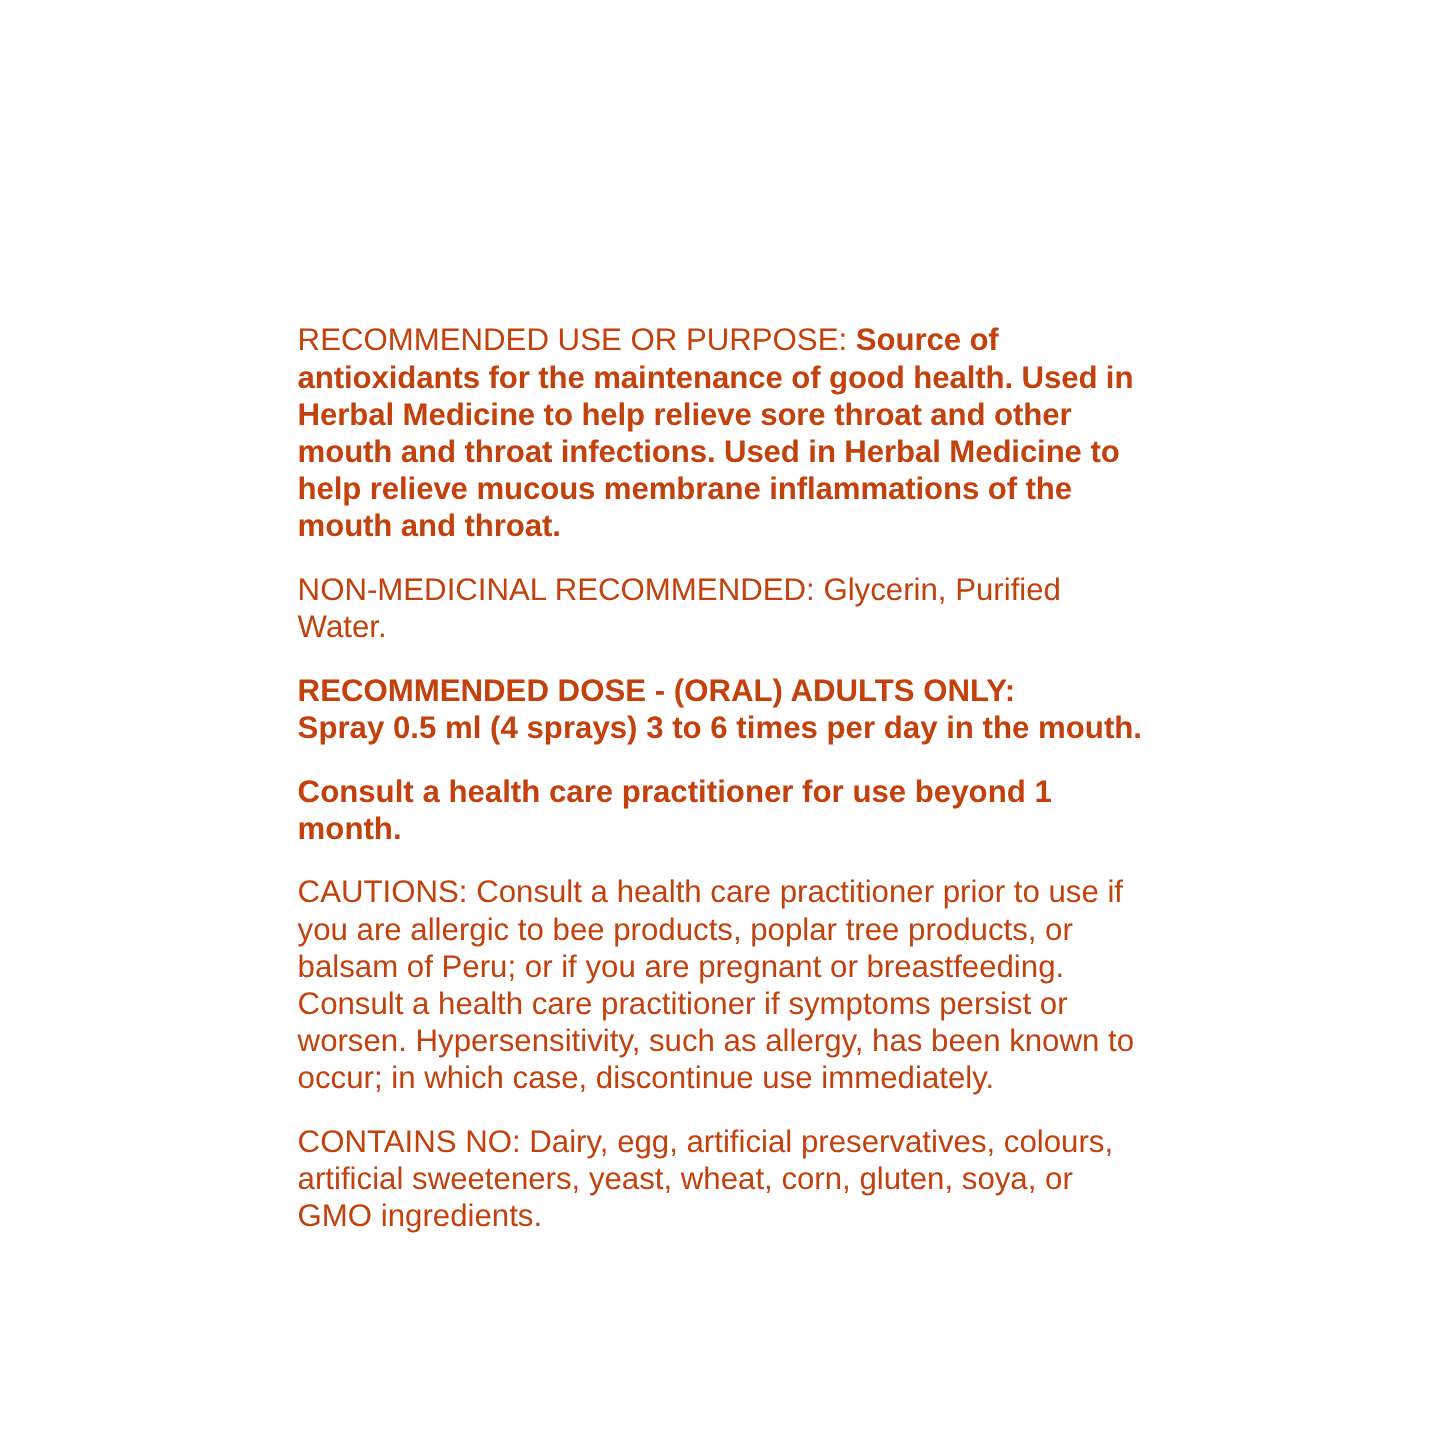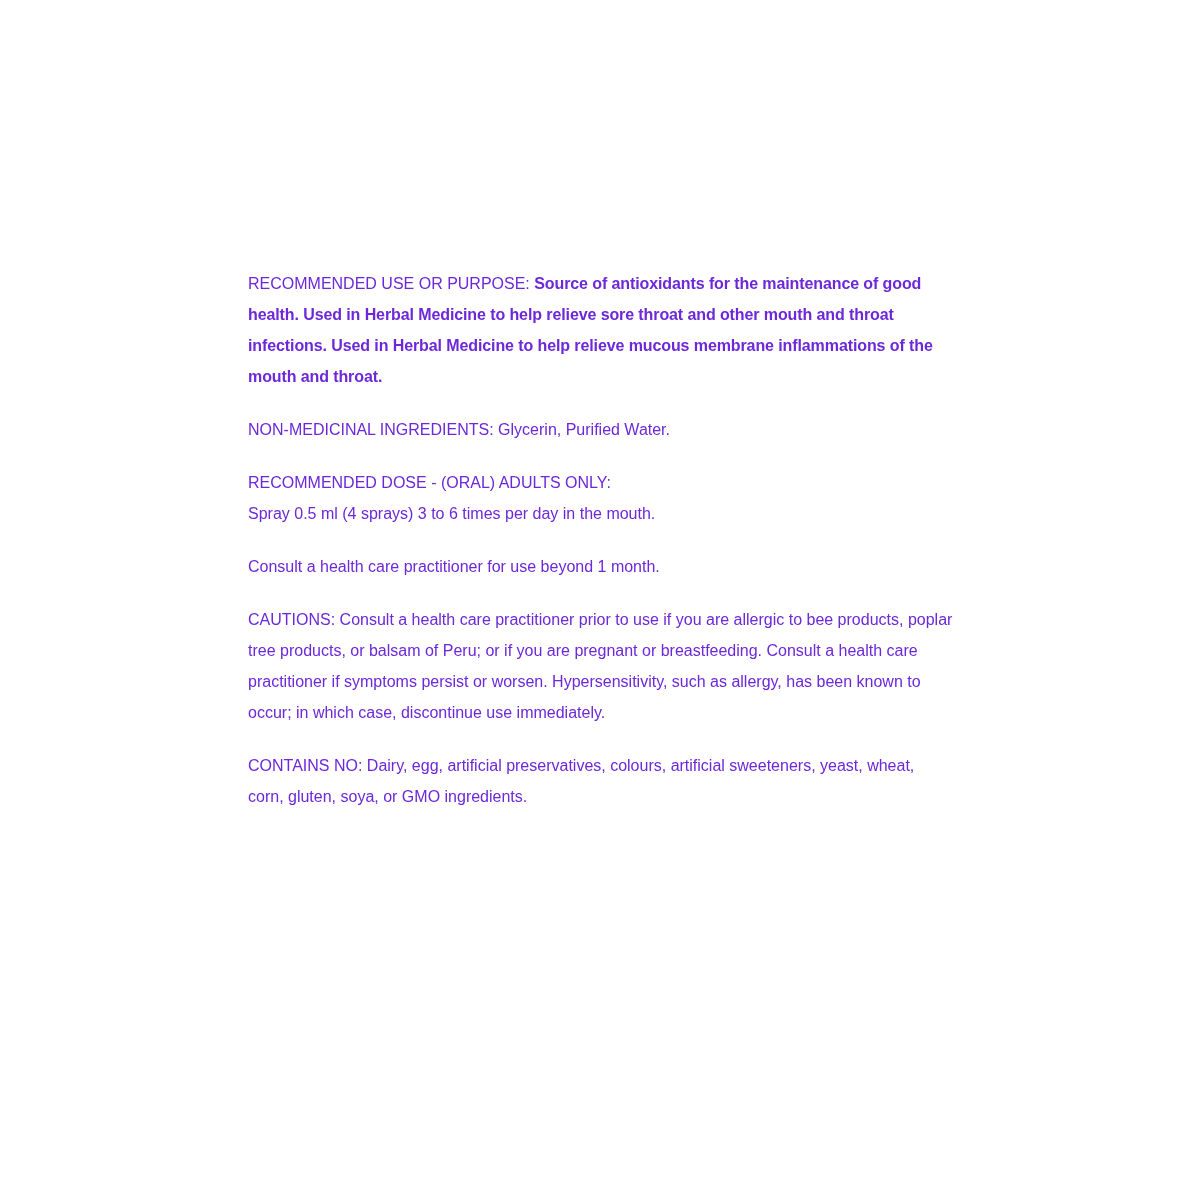--- a/index.html
+++ b/index.html
@@ -15,23 +15,23 @@
     -webkit-font-smoothing: antialiased;
   }
   .label-sheet {
     position: absolute;
     left: 248px;
     top: 268px;
     width: 706px;
   }
   .block {
     margin: 0 0 22px 0;
-    font-size: 16px;
+    font-size: 26px;
     line-height: 31px;
-    color: #6d28d9;
+    color: #c2410c;
     font-weight: 400;
   }
   .block:last-child {
     margin-bottom: 16px;
   }
   .lead {
     font-weight: 400;
   }
   .emph-bold {
     font-weight: 700;
@@ -39,35 +39,36 @@
   }
   .italic {
     font-style: italic;
   }
   .line {
     display: block;
   }
   .dose-block .line,
   .duration-block .line {
     display: block;
+    font-weight: bold;
   }
 </style>
 </head>
 <body>
 
 <div class="label-sheet">
 
   <p class="block recommended-use-block">
     <span class="lead">RECOMMENDED USE OR PURPOSE:</span>
     <span class="emph-bold">Source of antioxidants for the maintenance of good health. Used in Herbal Medicine to help relieve sore throat and other mouth and throat infections. Used in Herbal Medicine to help relieve mucous membrane inflammations of the mouth and throat.</span>
   </p>
 
 
   <p class="block non-medicinal-block">
-    <span class="lead">NON-MEDICINAL INGREDIENTS:</span><span> Glycerin, Purified Water.</span>
+    <span class="lead">NON-MEDICINAL RECOMMENDED:</span><span> Glycerin, Purified Water.</span>
   </p>
 
   <p class="block dose-block">
     <span class="line">RECOMMENDED DOSE - (ORAL) ADULTS ONLY:</span>
     <span class="line">Spray 0.5 ml (4 sprays) 3 to 6 times per day in the mouth.</span>
   </p>
 
   <p class="block duration-block">
     <span class="line">Consult a health care practitioner for use beyond 1 month.</span>
   </p>

